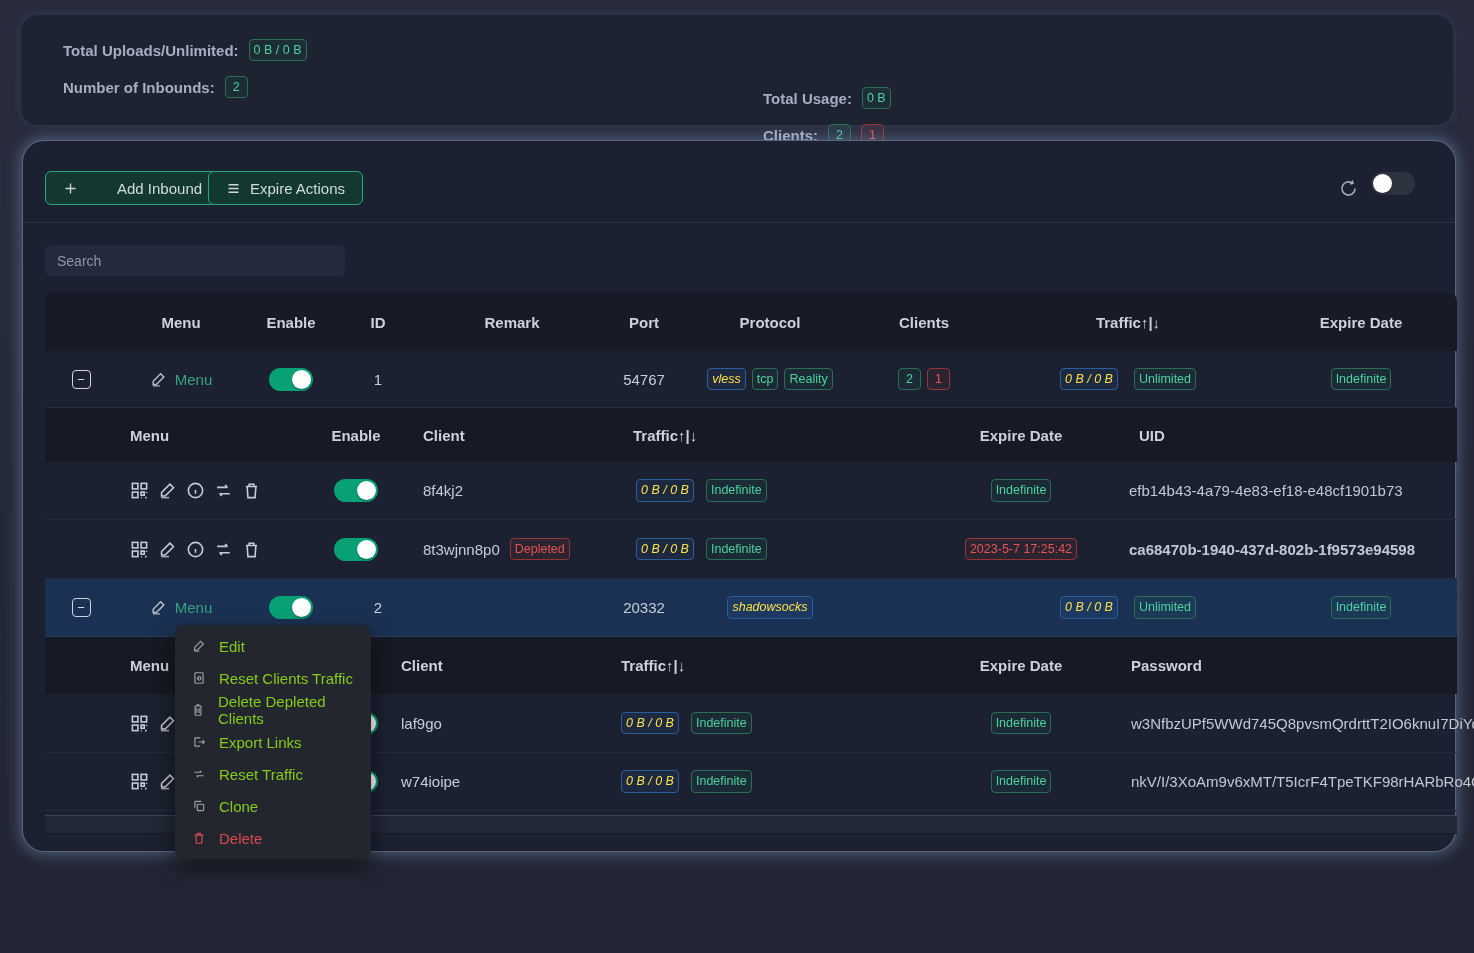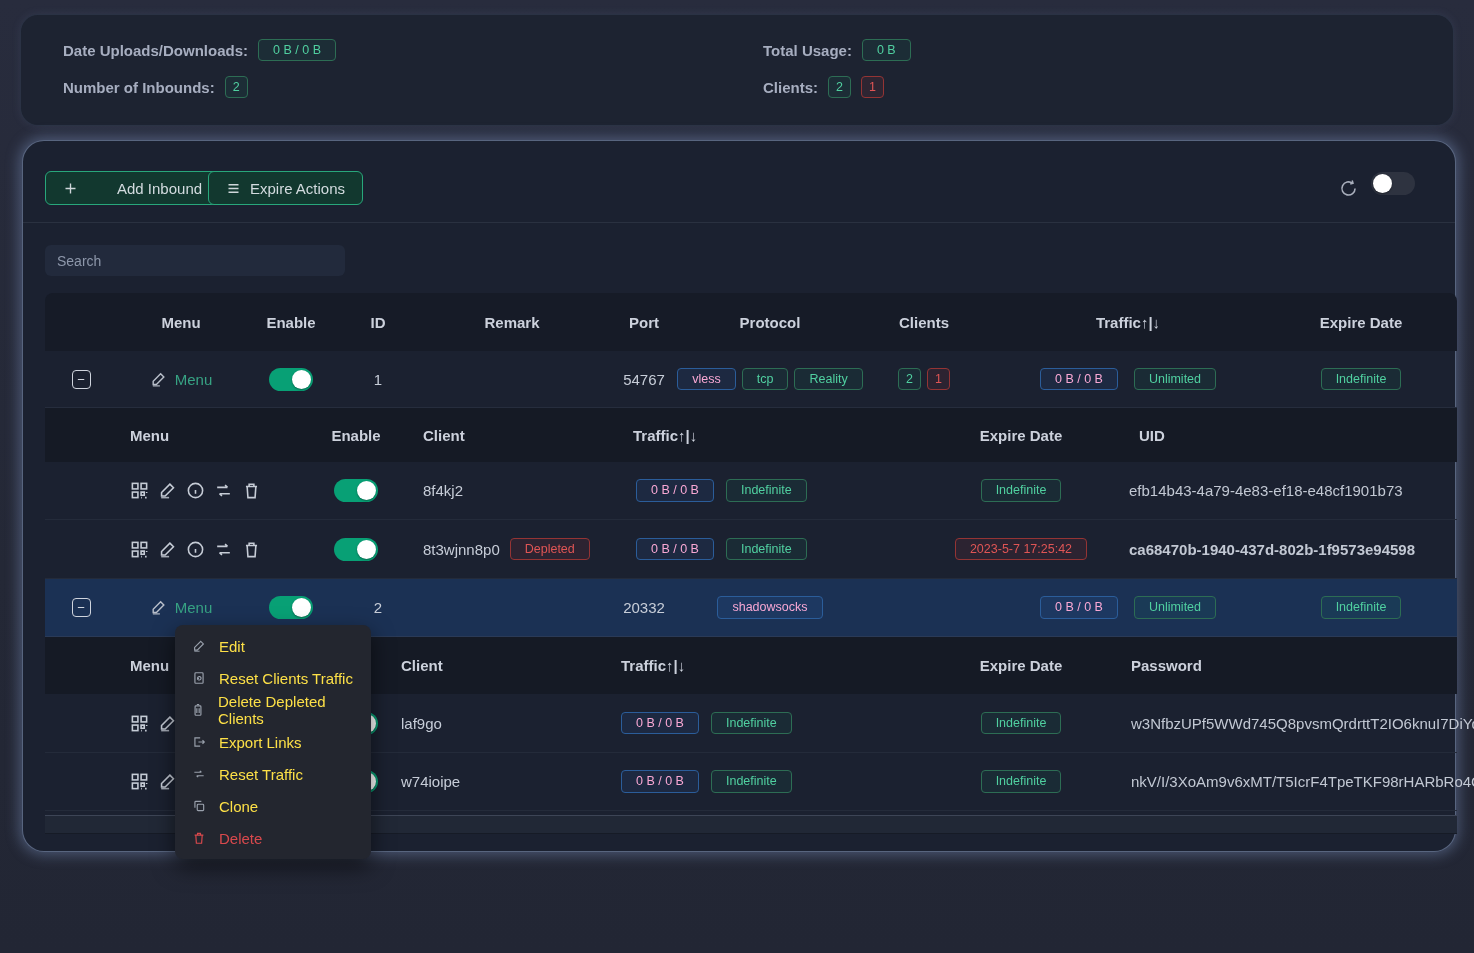--- a/index.html
+++ b/index.html
@@ -16,28 +16,28 @@
     box-shadow:0 0 10px rgba(130,150,200,0.12);
   }
   .main-panel {
     position:absolute; left:22px; top:140px; width:1434px; height:712px;
     background:#1b2130; border:1px solid rgba(165,185,225,0.45); border-radius:22px;
     box-shadow:0 0 14px 3px rgba(140,165,215,0.38);
   }
   
   .stats-group { position:absolute; top:22px; display:flex; flex-direction:column; gap:11px; }
   .stats-left { left:42px; }
-  .stats-right { left:742px; }
+  .stats-right { left:742px;margin-top:48px; }
   .stat-line { display:flex; align-items:center; gap:10px; height:26px; }
   .stat-label { font-size:15px; font-weight:600; color:#a7aec0; }
   
-  .tag { display:inline-block; padding:2px 14px; font-size:12.5px; line-height:1.35;
+  .tag { display:inline-block; padding:2px 4px; font-size:12.5px; line-height:1.35;
          border-radius:4px; border:1px solid; white-space:nowrap; }
   .tag-green { color:#50d0a0; border-color:#2d6d54; background:rgba(24,160,110,0.08); }
-  .tag-blue  { color:#f9a8d4; border-color:#2b5d9a; background:rgba(45,120,220,0.10); }
+  .tag-blue  { color:#fde047; border-color:#2b5d9a; background:rgba(45,120,220,0.10);font-style:italic; }
   .tag-red   { color:#e05555; border-color:#943434; background:rgba(200,60,60,0.10); }
   .tag-num   { padding:2px 7px; }
   
   .toolbar { position:absolute; left:0; top:0; width:100%; height:82px; border-bottom:1px solid #2a3140; }
   .btn {
     position:absolute; top:30px; height:34px; display:flex; align-items:center; gap:9px;
     padding:0 17px; border-radius:6px; background:#12382f; border:1.5px solid #28a77b;
     color:#d3dbdf; font-size:15px; cursor:pointer;
   }
   .btn .glyph { color:#cfd6da; display:flex; align-items:center; }
@@ -77,32 +77,32 @@
   .actions .ic { display:flex; cursor:pointer; }
   .uid-text { font-size:15px; color:#c2c8d3; }
   .tfoot { margin-top:4px; height:19px; background:#212836; border-top:1px solid #3d4556; border-bottom:1px solid #161b26; }
   
   .ctx-menu {
     position:absolute; left:175px; top:625px; width:196px;
     background:#23262f; border-radius:8px; box-shadow:0 8px 22px rgba(0,0,0,0.55);
     padding:5px 0; z-index:50;
   }
   .ctx-item { height:32px; display:flex; align-items:center; gap:13px; padding:0 16px;
-              font-size:15px; color:#fde047; cursor:pointer; }
+              font-size:15px; color:#84cc16; cursor:pointer; }
   .ctx-item .cic { color:#99a0ac; display:flex; width:15px; justify-content:center; }
   .ctx-item.danger, .ctx-item.danger .cic { color:#d9494d; }
   svg { display:block; }
 </style>
 </head>
 <body>
 
 <div class="stats-panel">
   <div class="stats-group stats-left">
     <div class="stat-line">
-      <span class="stat-label">Date Uploads/Downloads:</span>
+      <span class="stat-label">Total Uploads/Unlimited:</span>
       <span class="tag tag-green">0 B / 0 B</span>
     </div>
     <div class="stat-line">
       <span class="stat-label">Number of Inbounds:</span>
       <span class="tag tag-green tag-num">2</span>
     </div>
   </div>
   <div class="stats-group stats-right">
     <div class="stat-line">
       <span class="stat-label">Total Usage:</span>

